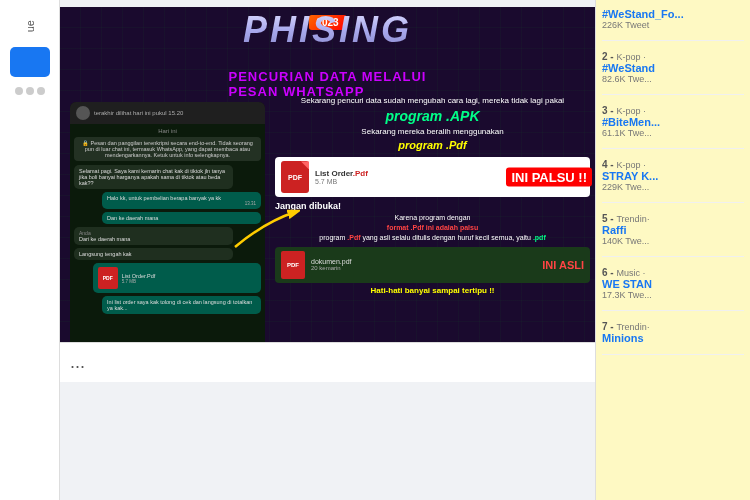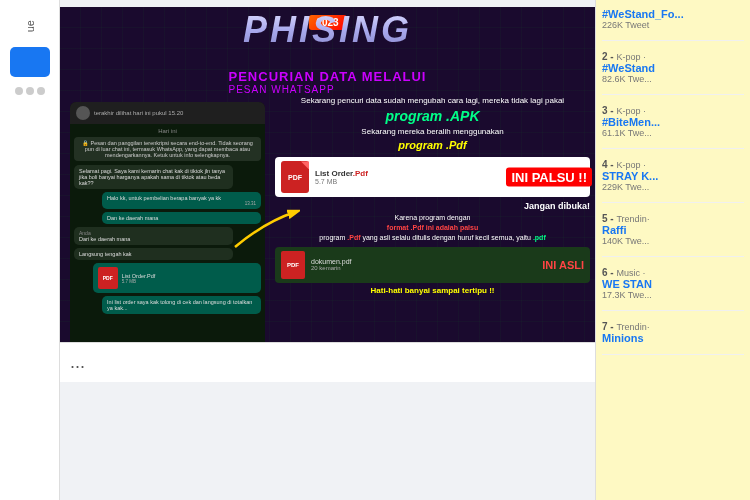--- a/index.html
+++ b/index.html
@@ -117,22 +117,22 @@
       z-index: 10;
       white-space: nowrap;
     }
     .subtitle-line1 {
       font-size: 13px;
       font-weight: 900;
       color: #cc00ff;
       letter-spacing: 1px;
     }
     .subtitle-line2 {
-      font-size: 10px;
-      font-weight: 400;
+      font-size: 13px;
+      font-weight: 700;
       color: #cc00ff;
       letter-spacing: 1px;
     }
 
     
     .chat-panel {
       position: absolute;
       top: 95px;
       left: 10px;
       width: 195px;
@@ -337,21 +337,21 @@
     }
 
     
     .warning-box {
       margin-top: 2px;
     }
     .warning-title {
       font-size: 9px;
       font-weight: 900;
       color: #fff;
-      text-align: right;
+      text-align: left;
       margin-bottom: 2px;
     }
     .warning-text {
       font-size: 7px;
       color: #fff;
       text-align: center;
       line-height: 1.4;
     }
     .warning-highlight {
       color: #ff4444;

